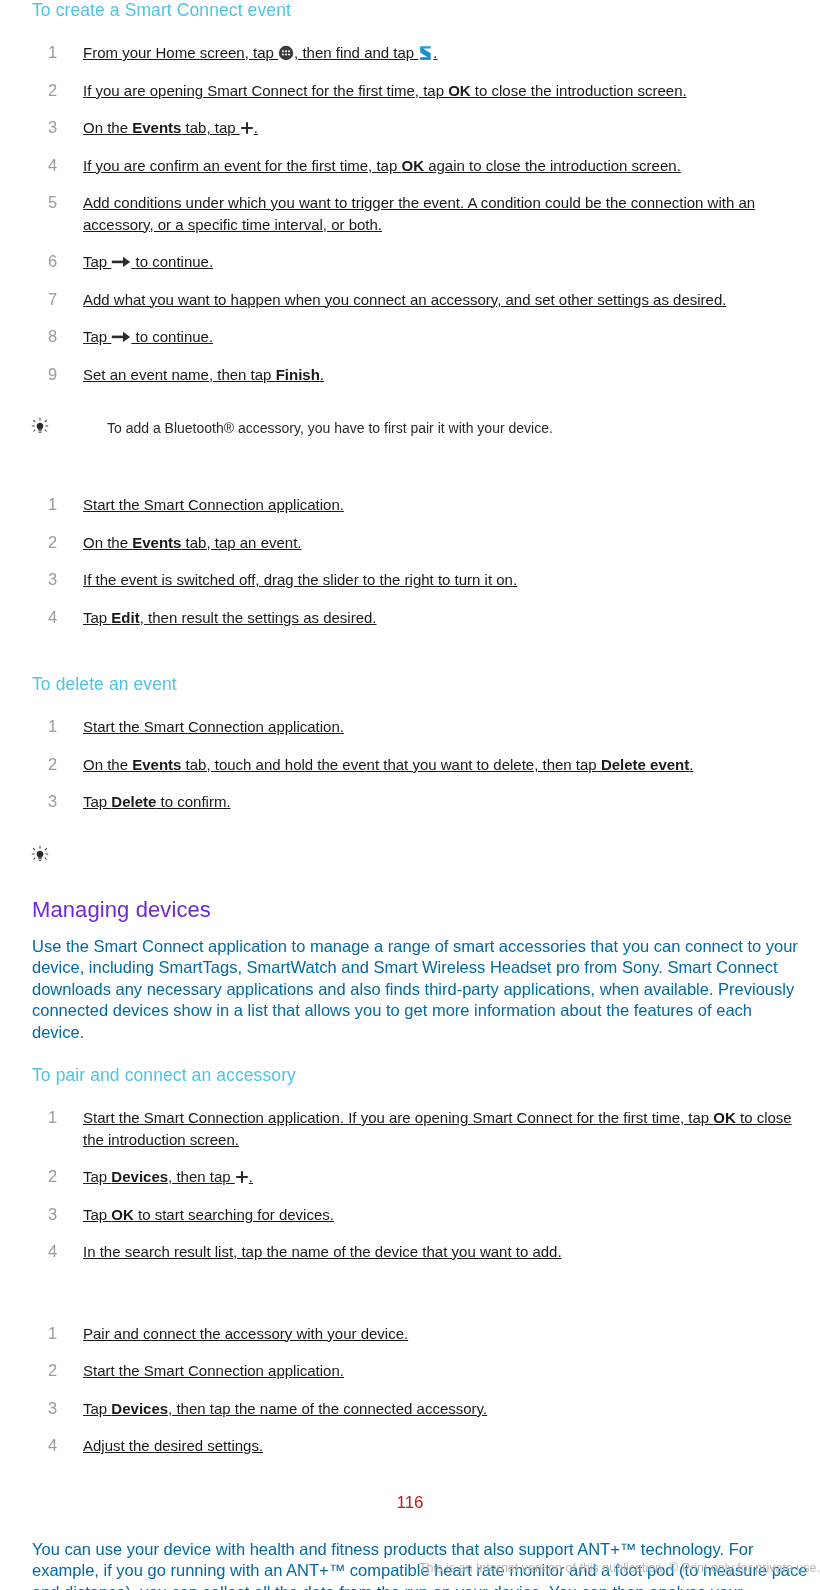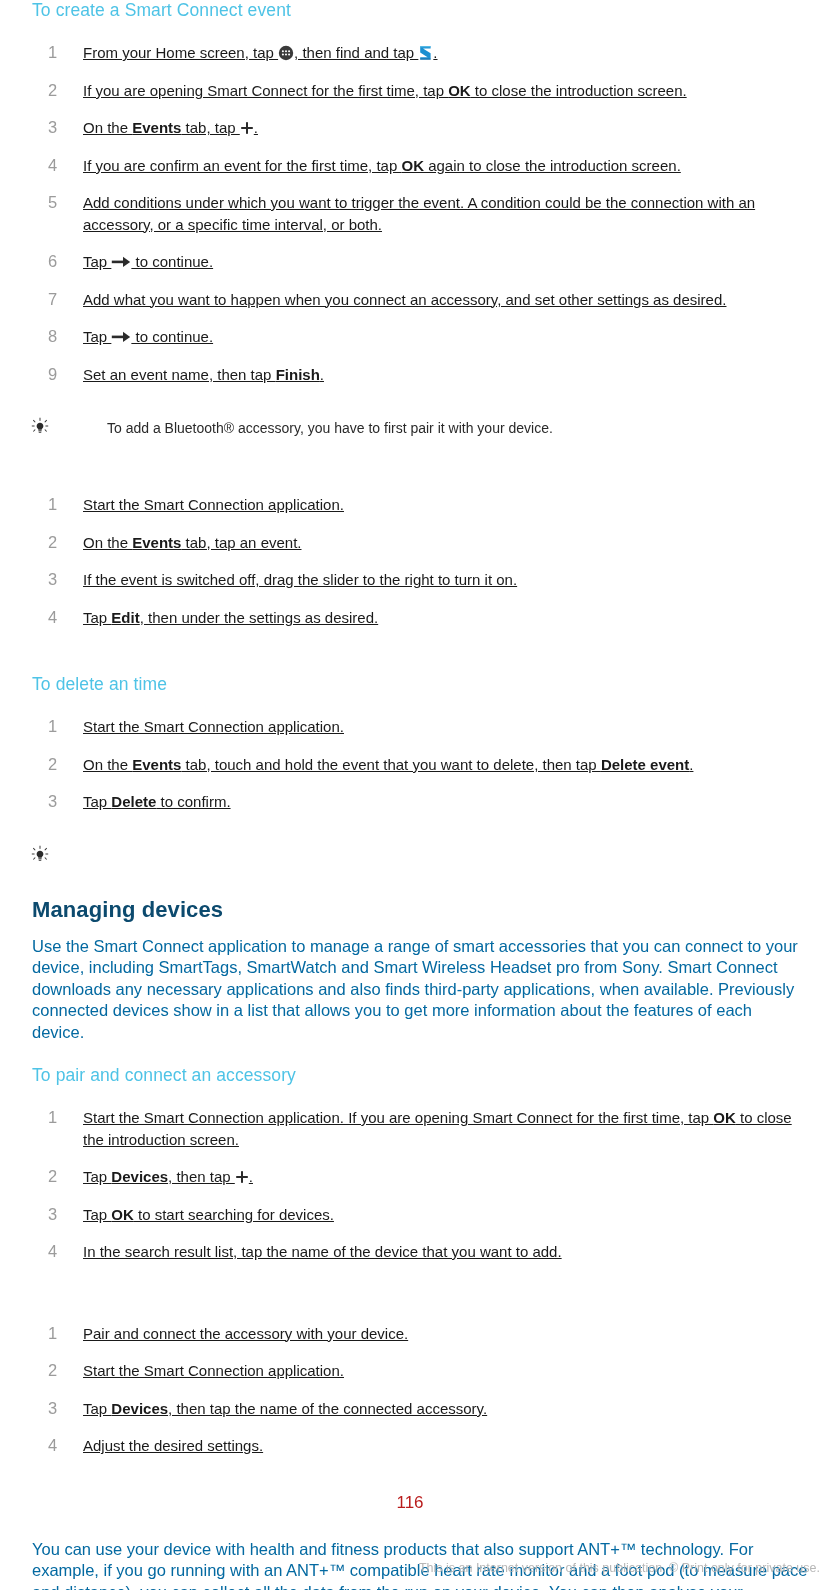--- a/index.html
+++ b/index.html
@@ -27,23 +27,23 @@
   h3.sub-head {
     color: #4ec3e6;
     font-size: 17.5px;
     font-weight: 400;
     margin: 0;
     padding: 0;
     line-height: 20px;
     letter-spacing: 0.1px;
   }
   h2.section-head {
-    color: #0c4a6e;
+    color: #6d28d9;
     font-size: 22px;
-    font-weight: 700;
+    font-weight: 400;
     margin: 0;
     line-height: 28px;
     letter-spacing: 0.1px;
   }
   h1.chapter-head {
     color: #111111;
     font-size: 21px;
     font-weight: 700;
     margin: 0;
     line-height: 28px;
@@ -242,27 +242,27 @@
     <li>
       <span>Start the Smart Connection application.</span>
     </li>
     <li>
       <span>On the </span><b>Events</b><span> tab, tap an event.</span>
     </li>
     <li>
       <span>If the event is switched off, drag the slider to the right to turn it on.</span>
     </li>
     <li>
-      <span>Tap </span><b>Edit</b><span>, then under the settings as desired.</span>
+      <span>Tap </span><b>Edit</b><span>, then result the settings as desired.</span>
     </li>
   </ol>
 
   <div class="sp-30"></div>
 
-  <h3 class="sub-head">To delete an time</h3>
+  <h3 class="sub-head">To delete an event</h3>
   <div class="sp-6"></div>
 
   <ol class="steps">
     <li>
       <span>Start the Smart Connection application.</span>
     </li>
     <li>
       <span>On the </span><b>Events</b><span> tab, touch and hold the event that you want to delete, then tap </span><b>Delete event</b><span>.</span>
     </li>
     <li>

